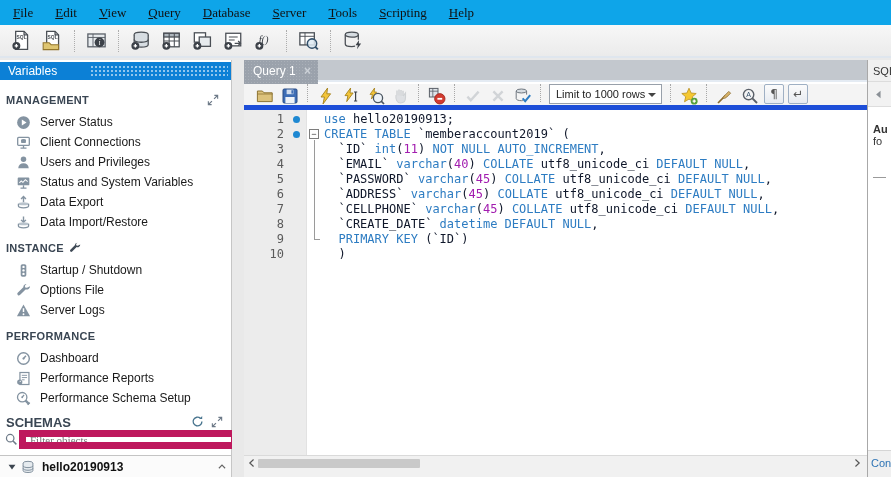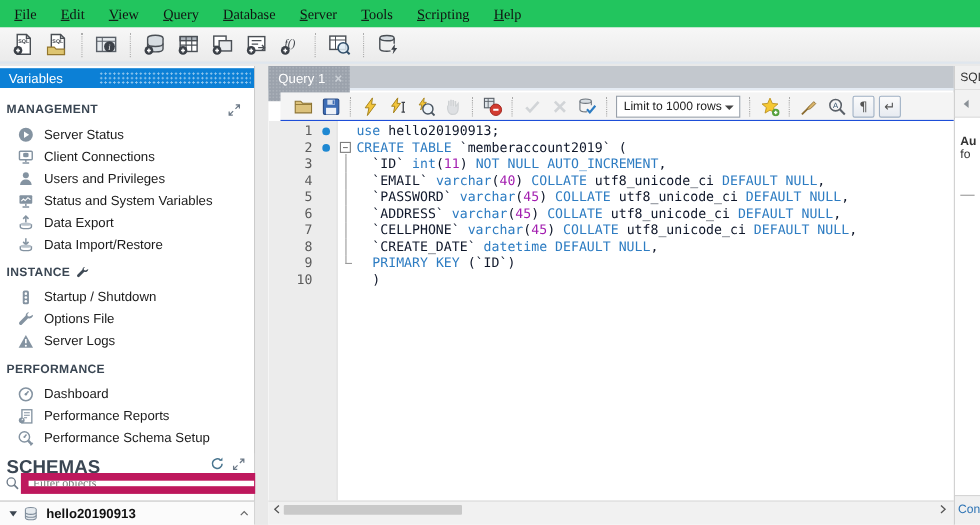--- a/index.html
+++ b/index.html
@@ -1,48 +1,48 @@
 <!DOCTYPE html>
 <html><head>
 <meta charset="utf-8">
 <style>
   *{margin:0;padding:0;box-sizing:border-box}
   html,body{width:891px;height:477px;overflow:hidden}
   body{position:relative;font-family:"Liberation Sans",sans-serif;background:#e9e9e9;font-size:12px}
-  .menubar{position:absolute;top:0;left:0;right:0;height:25px;background:#22c55e;display:flex;align-items:center;padding-left:2px;font-family:"Liberation Serif",serif;font-size:13px;color:#111}
+  .menubar{position:absolute;top:0;left:0;right:0;height:25px;background:#0ea5e9;display:flex;align-items:center;padding-left:2px;font-family:"Liberation Serif",serif;font-size:13px;color:#111}
   .menuitem{padding:0 11px;line-height:25px;cursor:default}
   .maintoolbar{position:absolute;top:25px;left:0;right:0;height:33px;background:linear-gradient(#f7f7f7,#ebebeb);border-bottom:2px solid #dfe6ee;display:flex;align-items:center;padding-left:6px}
   .tbtn{width:27px;height:27px;display:flex;align-items:center;justify-content:center;margin:0 2px}
   .tsep{width:1px;height:22px;border-left:1px dotted #adadad;margin:0 6px}
   
   .leftpanel{position:absolute;top:60px;left:0;width:232px;bottom:0;background:#fff;border-right:1px solid #c6c6c6}
   .navtitle{position:absolute;top:2px;left:0;width:231px;height:18px;background:#0c80d6;color:#fff;line-height:18px;padding-left:8px}
   .navdots{position:absolute;right:3px;top:3px;width:138px;height:12px;background-image:radial-gradient(rgba(255,255,255,.55) .8px,transparent 1px);background-size:4px 4px}
   .sections{position:absolute;top:24px;left:0;right:0}
   .sechdr{position:relative;height:14px;margin:9px 0 5px 6px;font-size:11px;font-weight:bold;color:#3a4653;letter-spacing:.3px;display:flex;align-items:center;gap:5px}
   .sechdr .righticon{position:absolute;right:12px;top:1px}
   .navitem{display:flex;align-items:center;gap:9px;padding-left:16px;height:20px;color:#1a1a1a;cursor:default}
   .icon{display:inline-flex;align-items:center;justify-content:center;flex:none}
   .icon svg{display:block}
   .schemasblock{position:absolute;bottom:0;left:0;right:0;height:65px;background:#fff}
-  .schdr{position:relative;height:17px;padding:3px 0 0 6px;font-size:17px;font-weight:bold;color:#3a4653}
+  .schdr{position:relative;height:17px;padding:3px 0 0 6px;font-size:13px;font-weight:bold;color:#3a4653}
   .schdr .hicons{position:absolute;right:8px;top:3px;display:flex;gap:7px}
   .filterrow{position:relative;height:24px}
   .filterrow .icon{position:absolute;left:5px;top:4px}
   .filterinput{position:absolute;left:19px;top:1px;width:219px;height:19px;border:7px solid #be185d;font-size:11px;padding:0 4px;color:#333;font-family:Liberation Serif, serif;outline:none}
   .treerow{position:absolute;bottom:0;left:0;right:0;height:22px;border-top:1px solid #c4c4c4;background:#fbfbfb;display:flex;align-items:center}
   .treerow .name{margin-left:7px;font-weight:bold;color:#111}
   .treerow .chev{position:absolute;right:4px;top:6px}
   .splitter{position:absolute;top:60px;left:232px;width:12px;bottom:0;background:#e9e9e9}
   
   .editor{position:absolute;top:60px;left:244px;width:624px;bottom:0;background:#fff;border-right:1px solid #a8a8a8}
   .tabstrip{position:absolute;top:0;left:0;right:0;height:22px;background:#c3c8ce;border-bottom:2px solid #e4ebf3}
   .tab{position:absolute;left:0;top:0;width:74px;height:32px;background:#9ba2ac;color:#fff;line-height:22px;padding-left:9px;background-image:radial-gradient(rgba(255,255,255,.15) .7px,transparent .8px);background-size:3px 3px}
   .tab .x{position:absolute;right:7px;top:0;color:#ccd1d7;font-size:12px;font-weight:bold;line-height:22px}
-  .edtoolbar{position:absolute;top:24px;left:11px;right:0;height:26px;background:#f4f4f4;border-bottom:1px solid #1d4ed8;display:flex;align-items:center;padding-left:8px}
+  .edtoolbar{position:absolute;top:24px;left:0;right:0;height:26px;background:#f4f4f4;border-bottom:5px solid #1d4ed8;display:flex;align-items:flex-start;padding-left:8px}
   .ebtn{width:23px;height:23px;display:flex;align-items:center;justify-content:center;margin:0 1px}
   .ebtn.disabled{opacity:.45}
   .esep{width:1px;height:18px;border-left:1px dotted #a8a8a8;margin:0 5px}
   .limitdd{height:20px;width:113px;border:1px solid #98a0aa;background:#fff;display:flex;align-items:center;font-size:11px;color:#222;padding-left:6px;position:relative;margin:0 3px}
   .limitdd .caret{position:absolute;right:5px;top:8px;border:4px solid transparent;border-top-color:#444}
   .togglebtn{width:20px;height:20px;border:1px solid #9fb0c4;background:linear-gradient(#fbfbfb,#e7ebf1);display:flex;align-items:center;justify-content:center;font-size:12px;color:#555;border-radius:2px;margin:0 2px;font-family:"DejaVu Sans",sans-serif}
   .codearea{position:absolute;top:50px;left:0;right:0;bottom:22px;background:#fff;overflow:hidden}
   .gutterbg{position:absolute;left:0;top:0;width:63px;bottom:0;background:#ececec;border-right:1px solid #e2e2e2}
   .codelines{position:absolute;top:2px;left:0;right:0}
   .codeline{position:relative;height:15px;display:flex;font-family:"DejaVu Sans Mono",monospace;font-size:12px;line-height:15px;white-space:pre}

